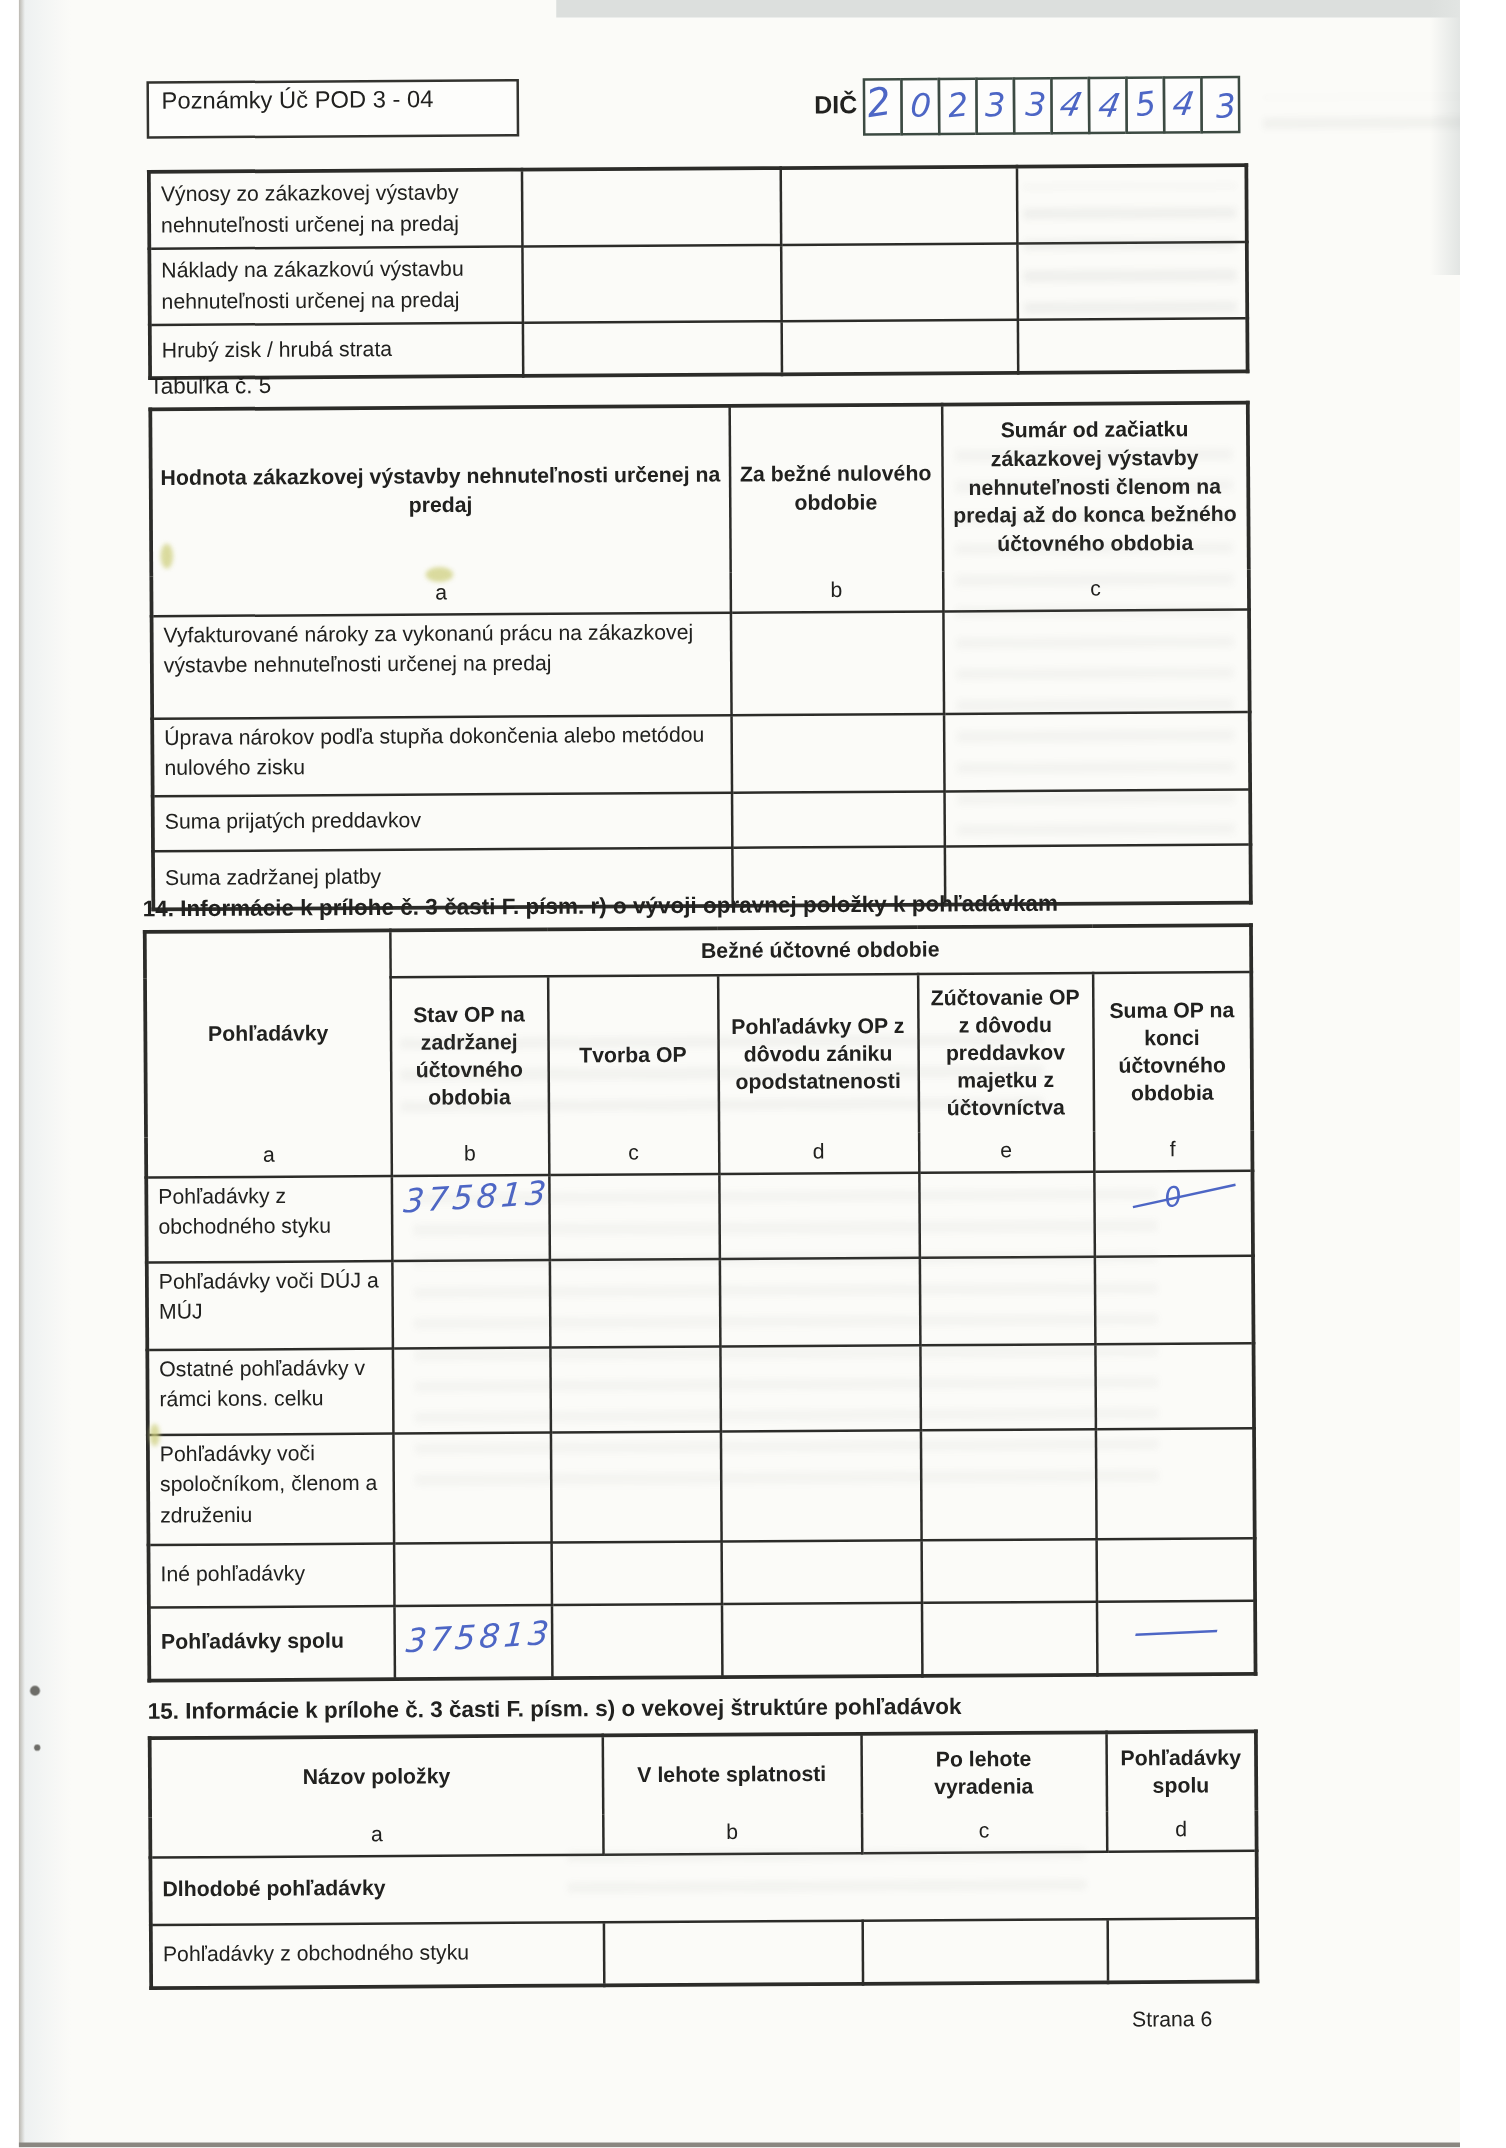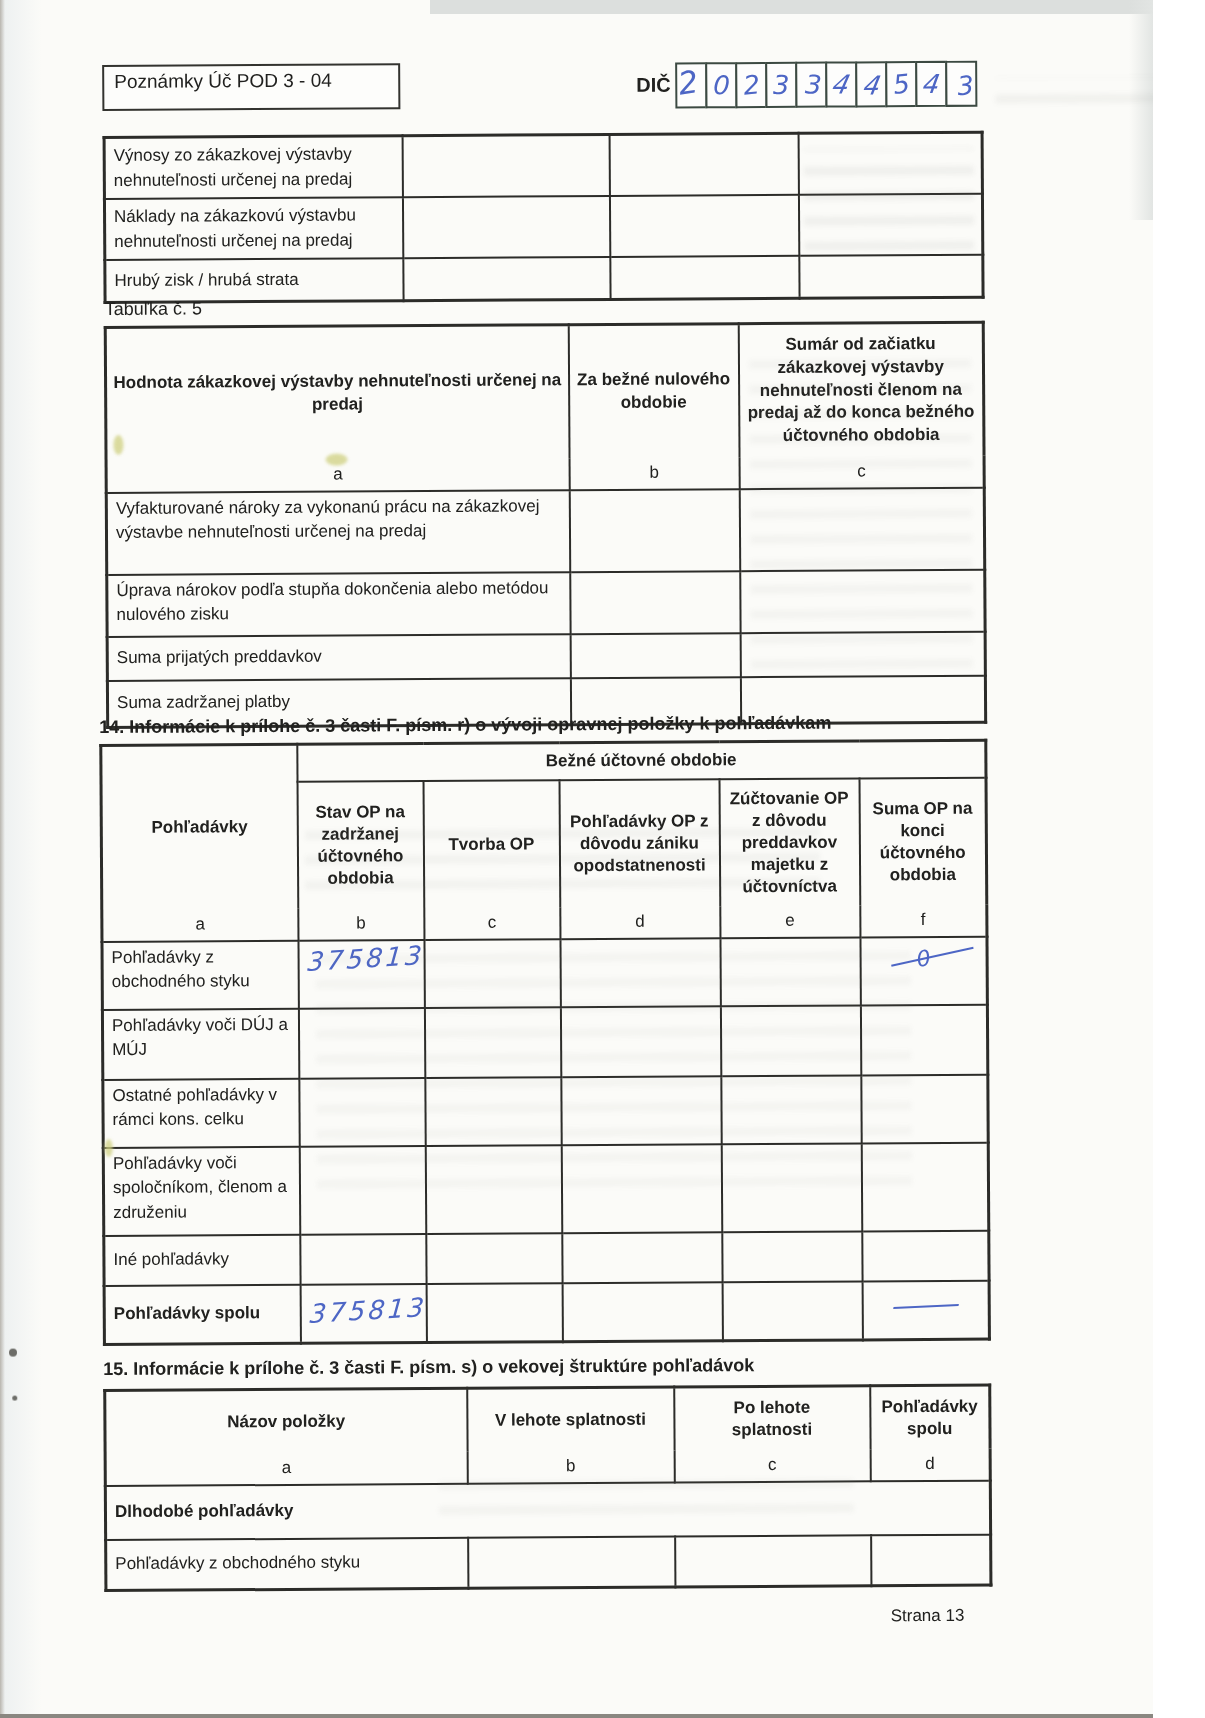--- a/index.html
+++ b/index.html
@@ -1,20 +1,21 @@
 <!DOCTYPE html>
 <html><head>
 <meta charset="utf-8">
 <style>
   html,body{margin:0;padding:0;background:#ffffff;}
   #page{
     position:relative;width:1153px;height:1718px;overflow:hidden;
     background:#fbfbf8;
     font-family:"Liberation Sans", sans-serif;
     color:#21211f;
+    margin-left:15px;
   }
   
   .edge-left{position:absolute;left:0;top:0;width:42px;height:100%;
     background:linear-gradient(90deg,#b9b6af 0px,#eef1f1 5px,rgba(244,247,248,0) 42px);}
   .edge-bottom{position:absolute;left:0;bottom:0;width:100%;height:4px;background:#8a8781;}
   .edge-top{position:absolute;left:430px;top:0;width:775px;height:14px;background:#dcdfdd;}
   .edge-topright{position:absolute;right:0;top:0;width:24px;height:220px;
     background:linear-gradient(270deg,#e2e5e3,rgba(226,229,227,0));}
   .scan{position:absolute;inset:0;transform:rotate(-0.35deg);transform-origin:600px 860px;}
 
@@ -313,21 +314,21 @@
           <col style="width:362px">
           <col style="width:207px">
           <col style="width:196px">
           <col style="width:120px">
         </colgroup>
       <tbody>
           <tr class="heads">
         <td>Názov položky</td>
         <td>V lehote splatnosti</td>
         <td>
-              <span class="narrow">Po lehote splatnosti</span>
+              <span class="narrow">Po lehote vyradenia</span>
             </td>
         <td>Pohľadávky spolu</td>
       </tr>
       <tr class="letters">
         <td>a</td>
         <td>b</td>
         <td>c</td>
         <td>d</td>
       </tr>
       <tr class="dlh">
@@ -335,21 +336,21 @@
       </tr>
       <tr class="last">
         <td>Pohľadávky z obchodného styku</td>
         <td></td>
         <td></td>
         <td></td>
       </tr>
     </tbody>
       </table>
 
-    <div class="page-num">Strana 13</div>
+    <div class="page-num">Strana 6</div>
 
     <div class="ghost" style="left:808px;top:150px;width:170px;height:102px;opacity:.45"></div>
     <div class="ghost" style="left:752px;top:345px;width:222px;height:325px;opacity:.30"></div>
     <div class="ghost" style="left:305px;top:822px;width:515px;height:66px;opacity:.35"></div>
     <div class="ghost" style="left:315px;top:952px;width:595px;height:235px;opacity:.28"></div>
     <div class="ghost" style="left:435px;top:1472px;width:415px;height:42px;opacity:.32"></div>
     <div class="ghost" style="left:1000px;top:80px;width:175px;height:26px;opacity:.4"></div>
 
     <div class="smudge" style="left:116px;top:432px;width:10px;height:20px;"></div>
     <div class="smudge" style="left:328px;top:452px;width:22px;height:12px;"></div>

